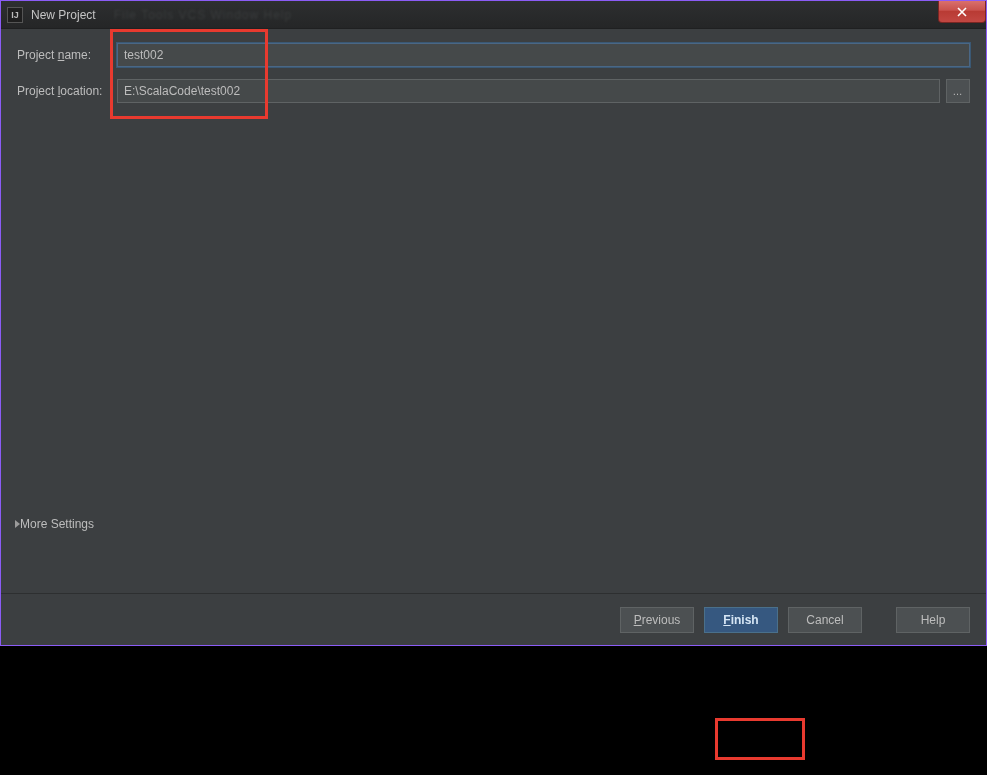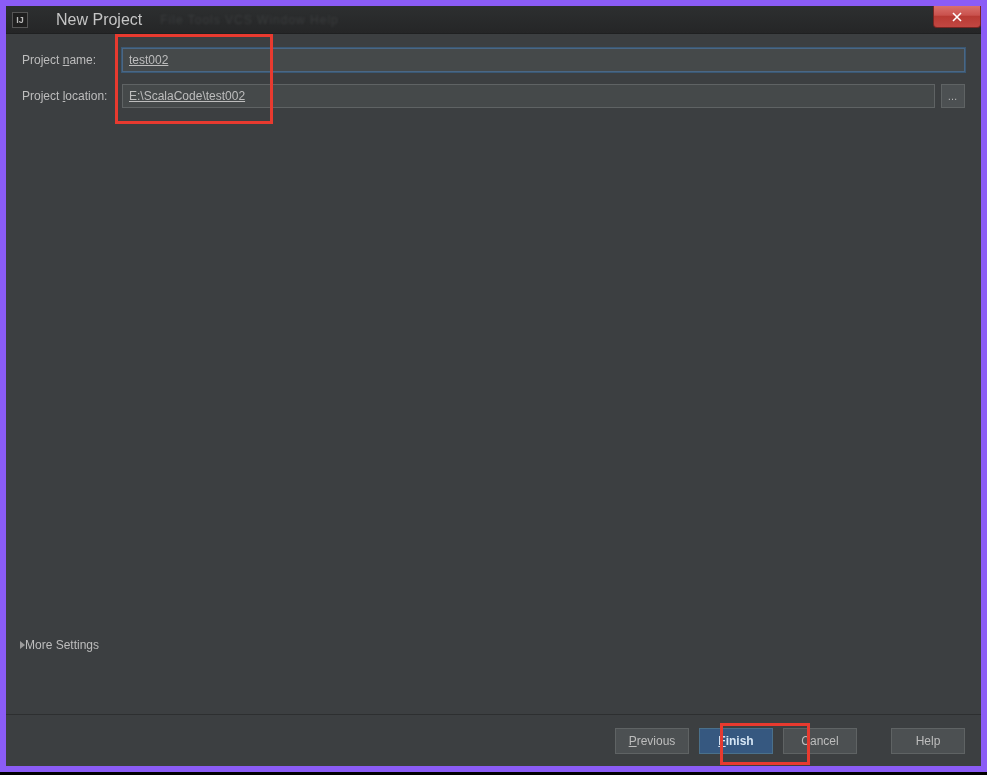--- a/index.html
+++ b/index.html
@@ -3,23 +3,23 @@
 <meta charset="utf-8">
 <style>
   * { box-sizing: border-box; margin: 0; padding: 0; }
   html, body { width: 987px; height: 775px; overflow: hidden; }
   body {
     font-family: "Segoe UI", Tahoma, sans-serif;
     font-size: 12px;
     background: #000;
   }
   .window {
-    width: 987px; height: 772px;
+    width: 987px; height: 646px;
     background: #3c3f41;
-    border: 6px solid #8b5cf6;
+    border: 1px solid #8b5cf6;
     display: flex; flex-direction: column;
     position: relative;
   }
   
   .titlebar {
     height: 28px;
     background: linear-gradient(#2d2f30, #252627);
     display: flex; align-items: center;
     padding-left: 6px;
     border-bottom: 1px solid #1f2021;
@@ -28,22 +28,21 @@
   .titlebar .app-icon {
     width: 16px; height: 16px;
     background: #1f1f1f;
     border: 1px solid #555;
     display: flex; align-items: center; justify-content: center;
     color: #bbb; font-size: 9px; font-weight: bold;
     margin-right: 8px;
   }
   .titlebar .title {
     color: #c5c5c5;
-    font-size: 16px;
-    margin-left: 20px;
+    font-size: 12px;
   }
   .titlebar .blurred {
     margin-left: 18px;
     color: #3a3c3d;
     filter: blur(1.2px);
     letter-spacing: 1px;
     font-size: 12px;
   }
   .close-btn {
     position: absolute; right: 0; top: 0;
@@ -77,21 +76,20 @@
   .field {
     flex: 1;
     height: 24px;
     background: #45494a;
     border: 1px solid #5f6364;
     color: #bdbdbd;
     font-size: 12px;
     padding: 0 6px;
     outline: none;
     font-family: inherit;
-    text-decoration: underline;
   }
   .field.focused {
     border: 1px solid #4a6785;
     box-shadow: 0 0 0 1px #3a5874;
   }
   .browse-btn {
     width: 24px; height: 24px;
     margin-left: 6px;
     background: #4c5052;
     border: 1px solid #5f6364;

